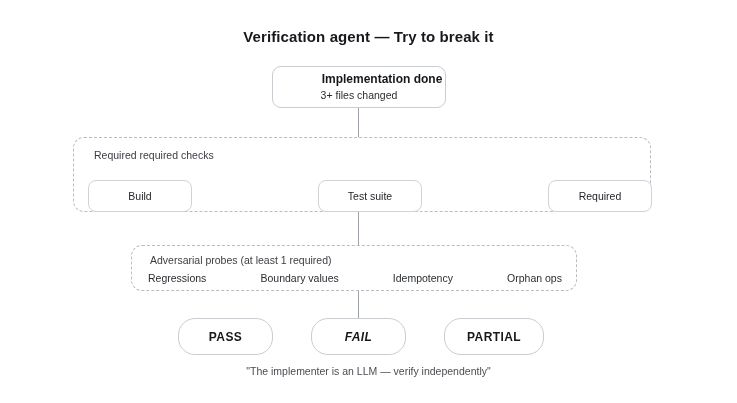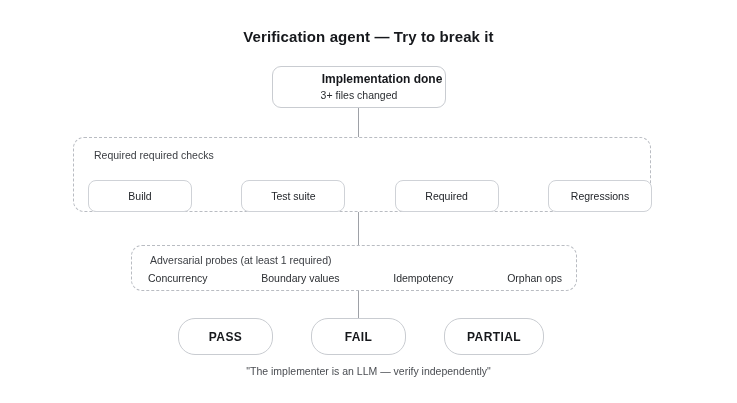--- a/index.html
+++ b/index.html
@@ -159,21 +159,21 @@
     border-radius: 17px;
     display: flex;
     align-items: center;
     justify-content: center;
     font-size: 12px;
     font-weight: bold;
     letter-spacing: 0.4px;
     color: #16181c;
   }
   #outcome-pass    { left: 178px; width: 95px; }
-  #outcome-fail    { left: 311px; width: 95px; }
+  #outcome-fail    { left: 311px; width: 95px; font-style: italic; }
   #outcome-partial { left: 444px; width: 100px; }
 
   
   .connector {
     position: absolute;
     width: 1px;
     background: #9ea1a7;
   }
   #connector-impl-to-baseline { left: 358px; top: 108px; height: 29px; }
   #connector-baseline-to-probes { left: 358px; top: 212px; height: 33px; }
@@ -209,32 +209,29 @@
     <div class="check-row">
       <div class="check-pill">
         <span>Build</span>
       </div>
       <div class="check-pill">
         <span>Test suite</span>
       </div>
       <div class="check-pill">
         <span>Required</span>
       </div>
-      <div class="check-pill">
-        <span>Regressions</span>
-      </div>
     </div>
   </div>
 
   <div class="connector" id="connector-baseline-to-probes"></div>
 
   <div class="group" id="group-adversarial-probes">
     <div class="group-label">Adversarial probes (at least 1 required)</div>
     <div class="probe-row">
-      <div class="probe-label">Concurrency</div>
+      <div class="probe-label">Regressions</div>
       <div class="probe-label">Boundary values</div>
       <div class="probe-label">Idempotency</div>
       <div class="probe-label">Orphan ops</div>
     </div>
   </div>
 
   <div class="connector" id="connector-probes-to-outcomes"></div>
 
   <div class="outcome" id="outcome-pass">PASS</div>
   <div class="outcome" id="outcome-fail">FAIL</div>

